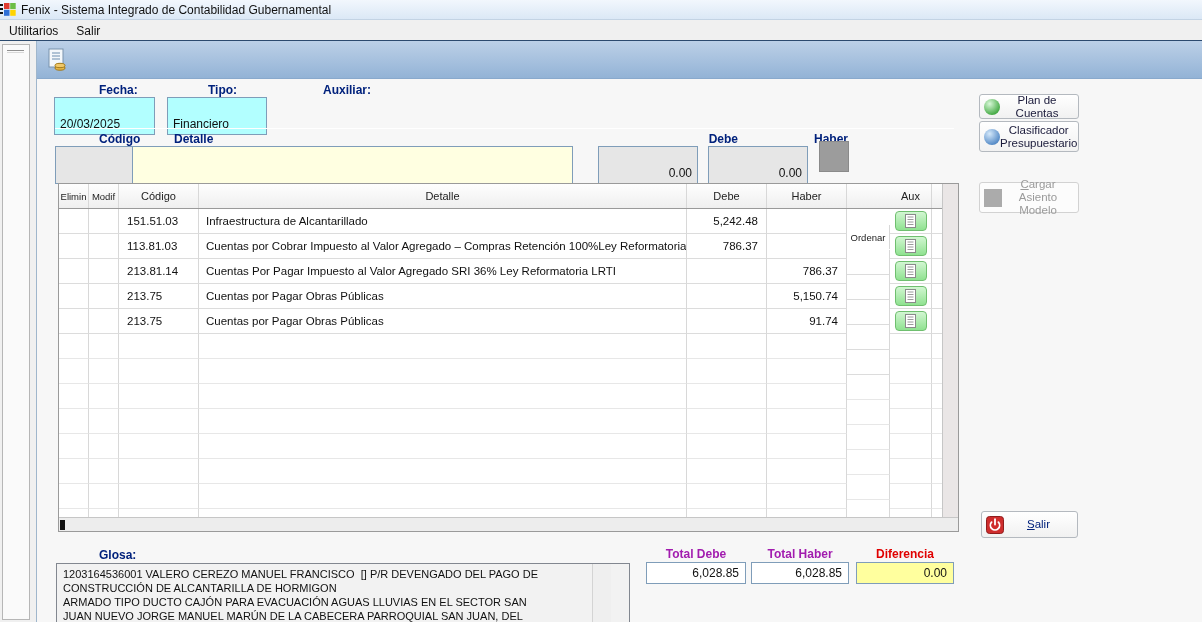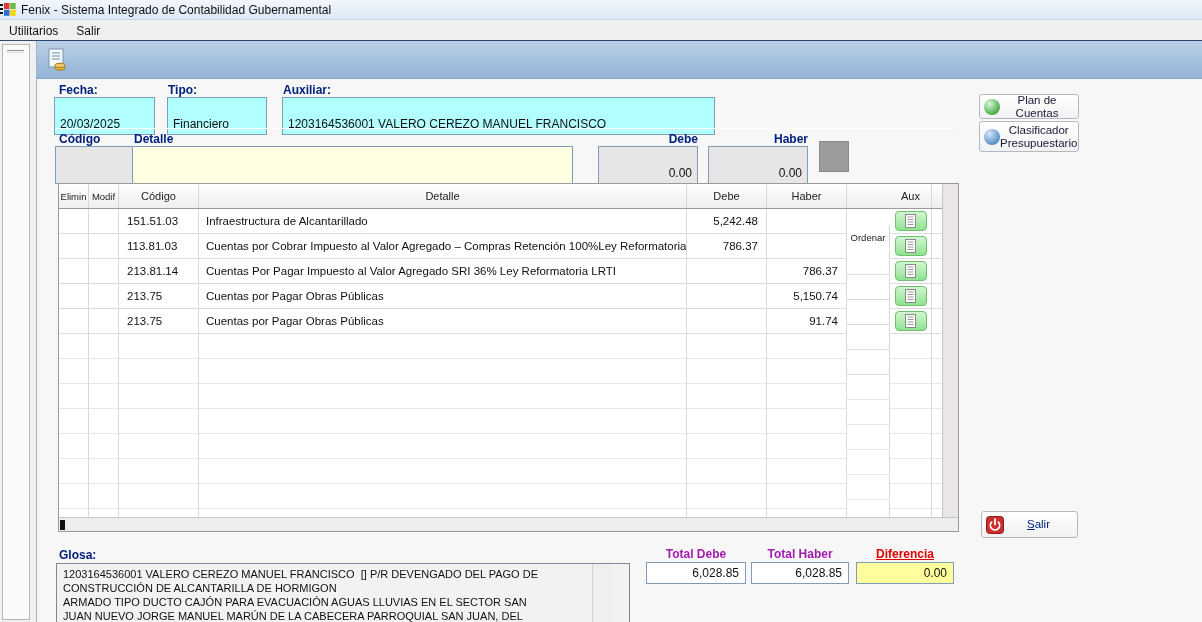--- a/index.html
+++ b/index.html
@@ -24,21 +24,21 @@
   .grip { position:absolute; left:4px; top:5px; width:17px; height:3px;
     border-top:1px solid #909090; border-bottom:1px solid #d8d8d8; }
 
   
   .main-panel { position:absolute; left:36px; top:41px; width:1166px; height:581px;
     background:#f7f7f7; border-left:1px solid #9fb6cc; }
   .toolband { position:absolute; left:0; top:0; width:1166px; height:38px;
     background:linear-gradient(#bcd0e7,#93b3d6); border-bottom:1px solid #89a9cc; }
   .toolicon { position:absolute; left:10px; top:7px; }
 
-  .lbl { position:absolute; font-size:12px; font-weight:bold; color:#00217c; }
+  .lbl { position:absolute; font-size:12px; font-weight:bold; color:#00217c;margin-left:40px; }
   .field { position:absolute; height:22px; border:1px solid #7f9db9; background:#fff;
     font-size:12px; color:#111; padding:18px 5px; line-height:17px; white-space:nowrap; overflow:hidden; }
   .cyan { background:#b2ffff; }
   .cream { background:#ffffe1; }
   .grayf { background:#e6e6e6; }
   .num { text-align:right; }
   .sep { position:absolute; left:18px; top:87px; width:899px; height:1px; background:#d9d9d9;
     border-bottom:1px solid #ffffff; }
   .graybtn { position:absolute; left:782px; top:100px; width:30px; height:31px;
     background:#9c9c9c; border:1px solid #8a8a8a; }
@@ -133,21 +133,20 @@
     </svg>
   </div>
 
   <span class="lbl" style="left:22px; top:42px;">Fecha:</span>
   <div class="field cyan" style="left:17px; top:56px; width:101px;">20/03/2025</div>
 
   <span class="lbl" style="left:131px; top:42px;">Tipo:</span>
   <div class="field cyan" style="left:130px; top:56px; width:100px;">Financiero</div>
 
   <span class="lbl" style="left:246px; top:42px;">Auxiliar:</span>
-  <div class="field cyan" style="left:245px; top:56px; width:433px;">1203164536001   VALERO CEREZO MANUEL FRANCISCO</div>
 
   <div class="sep"></div>
 
   <span class="lbl" style="left:22px; top:91px;">Código</span>
   <div class="field grayf" style="left:18px; top:105px; width:100px; height:24px;"></div>
 
   <span class="lbl" style="left:97px; top:91px;">Detalle</span>
   <div class="field cream" style="left:95px; top:105px; width:441px; height:24px;"></div>
 
   <span class="lbl" style="left:591px; top:91px; width:70px; text-align:right;">Debe</span>
@@ -378,36 +377,40 @@
   </div>
 
   <span class="lbl" style="left:22px; top:507px;">Glosa:</span>
   <div class="glosa-box">1203164536001 VALERO CEREZO MANUEL FRANCISCO  [] P/R DEVENGADO DEL PAGO DE CONSTRUCCIÓN DE ALCANTARILLA DE HORMIGON
 ARMADO TIPO DUCTO CAJÓN PARA EVACUACIÓN AGUAS LLUVIAS EN EL SECTOR SAN
 JUAN NUEVO JORGE MANUEL MARÚN DE LA CABECERA PARROQUIAL SAN JUAN, DEL</div>
   <div class="glosa-scroll"></div>
 
   <span class="tot-lbl" style="left:609px; width:100px;">Total Debe</span>
   <span class="tot-lbl" style="left:714px; width:98px;">Total Haber</span>
-  <span class="tot-lbl red" style="left:819px; width:98px;text-decoration:underline;">Diferencia</span>
+  <span class="tot-lbl red" style="left:819px; width:98px;">Diferencia</span>
 
   <div class="tot-field" style="left:609px; width:100px;">6,028.85</div>
   <div class="tot-field" style="left:714px; width:98px;">6,028.85</div>
   <div class="tot-field yellow" style="left:819px; width:98px;">0.00</div>
 
   <div class="sbtn" style="top:53px; height:25px;">
     <span class="sphere green"></span>
     <span class="txt">Plan de Cuentas</span>
   </div>
 
   <div class="sbtn" style="top:80px; height:31px;">
     <span class="sphere blue"></span>
     <span class="txt">Clasificador Presupuestario</span>
   </div>
 
+  <div class="sbtn disabled" style="top:141px; height:31px;">
+    <span class="graysq"></span>
+    <span class="txt"><span class="u">C</span><span>argar Asiento Modelo</span></span>
+  </div>
 
   <div class="sbtn" style="top:470px; height:27px; left:944px; width:97px;">
     <svg width="18" height="18" viewBox="0 0 18 18" style="flex:0 0 18px;">
       <rect x="0.5" y="0.5" width="17" height="17" rx="3" fill="#cf2d2d" stroke="#8f1d1d"></rect>
       <path d="M 5.6 6.2 A 4.6 4.6 0 1 0 12.4 6.2" fill="none" stroke="#fff" stroke-width="1.8" stroke-linecap="round"></path>
       <line x1="9" y1="3.2" x2="9" y2="8.6" stroke="#fff" stroke-width="1.8" stroke-linecap="round"></line>
     </svg>
     <span class="txt salir-txt"><span class="u">S</span><span>alir</span></span>
   </div>
 

